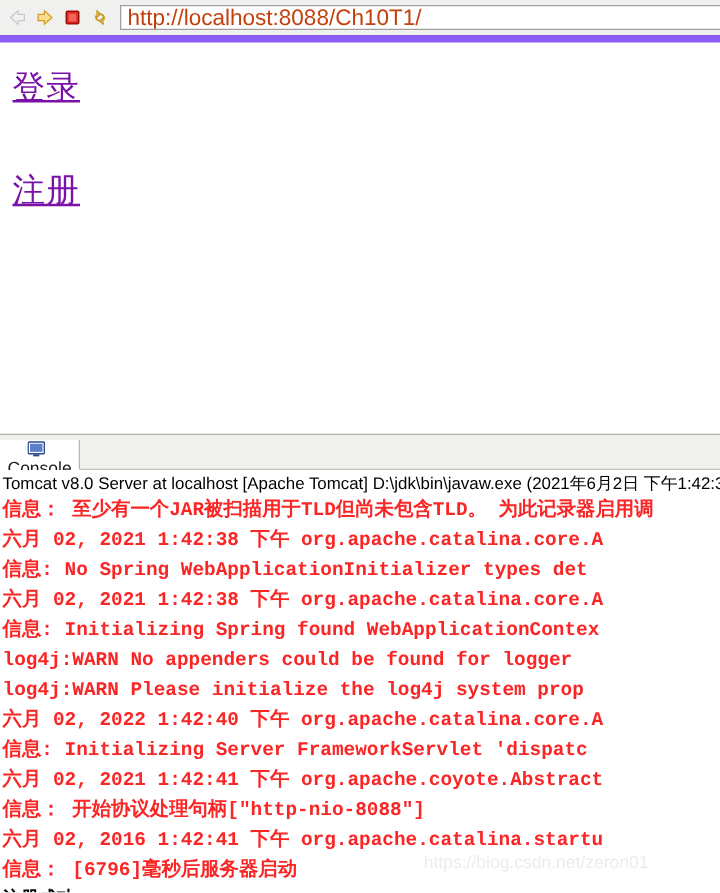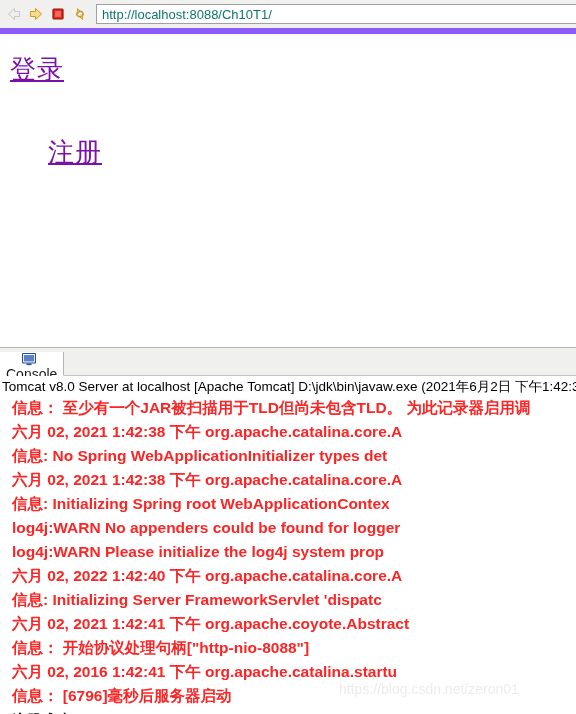--- a/index.html
+++ b/index.html
@@ -42,22 +42,22 @@
     height: 20px;
     margin-left: 4px;
     margin-right: 0;
     background: #ffffff;
     border: 1px solid #a0a0a0;
     border-right: none;
     box-sizing: border-box;
     display: flex;
     align-items: center;
     padding-left: 5px;
-    font-size: 13px;
-    color: #0f766e;
+    font-size: 18px;
+    color: #c2410c;
     font-family: "Liberation Sans", sans-serif;
     white-space: nowrap;
     overflow: hidden;
   }
 
   
   .browser-page {
     position: absolute;
     left: 0; top: 28px;
     width: 576px;
@@ -71,21 +71,21 @@
     position: absolute;
     font-family: "Liberation Serif", serif;
     font-size: 26px;
     color: #7a11a8;
     text-decoration: underline;
     cursor: pointer;
     white-space: nowrap;
     letter-spacing: 1px;
   }
   #link-login  { left: 10px; top: 18px; }
-  #link-register { left: 10px; top: 101px; margin-left: 38px; }
+  #link-register { left: 10px; top: 101px; }
 
   
   .splitter {
     position: absolute;
     left: 0; top: 347px;
     width: 576px;
     height: 5px;
     background: #f0f0ee;
     border-top: 1px solid #b8b5ad;
   }
@@ -149,28 +149,28 @@
     white-space: nowrap;
     padding: 2px 0 0 2px;
     height: 20px;
     box-sizing: border-box;
     overflow: hidden;
   }
   .console-lines {
     position: relative;
   }
   .console-line {
-    font-family: Liberation Sans, sans-serif;
+    font-family: Liberation Mono, monospace;
     font-size: 15.5px;
     font-weight: bold;
     line-height: 24px;
     height: 24px;
     white-space: nowrap;
     overflow: hidden;
-    padding-left: 12px;
+    padding-left: 2px;
     color: #fa2525;
   }
   .console-line.black {
     color: #000000;
     font-size: 14.5px;
   }
 
   
   .watermark {
     position: absolute;
@@ -242,21 +242,21 @@
     </div>
   </div>
 
   <div class="console-body">
     <div class="console-header-line">Tomcat v8.0 Server at localhost [Apache Tomcat] D:\jdk\bin\javaw.exe (2021年6月2日 下午1:42:3</div>
     <div class="console-lines" id="console-lines">
         <div class="console-line">信息： 至少有一个JAR被扫描用于TLD但尚未包含TLD。 为此记录器启用调</div>
         <div class="console-line">六月 02, 2021 1:42:38 下午 org.apache.catalina.core.A</div>
         <div class="console-line">信息: No Spring WebApplicationInitializer types det</div>
         <div class="console-line">六月 02, 2021 1:42:38 下午 org.apache.catalina.core.A</div>
-        <div class="console-line">信息: Initializing Spring root WebApplicationContex</div>
+        <div class="console-line">信息: Initializing Spring found WebApplicationContex</div>
         <div class="console-line">log4j:WARN No appenders could be found for logger </div>
         <div class="console-line">log4j:WARN Please initialize the log4j system prop</div>
         <div class="console-line">六月 02, 2022 1:42:40 下午 org.apache.catalina.core.A</div>
         <div class="console-line">信息: Initializing Server FrameworkServlet 'dispatc</div>
         <div class="console-line">六月 02, 2021 1:42:41 下午 org.apache.coyote.Abstract</div>
         <div class="console-line">信息： 开始协议处理句柄["http-nio-8088"]</div>
         <div class="console-line">六月 02, 2016 1:42:41 下午 org.apache.catalina.startu</div>
         <div class="console-line">信息： [6796]毫秒后服务器启动</div>
         <div class="console-line black">注册成功</div>
       </div>

